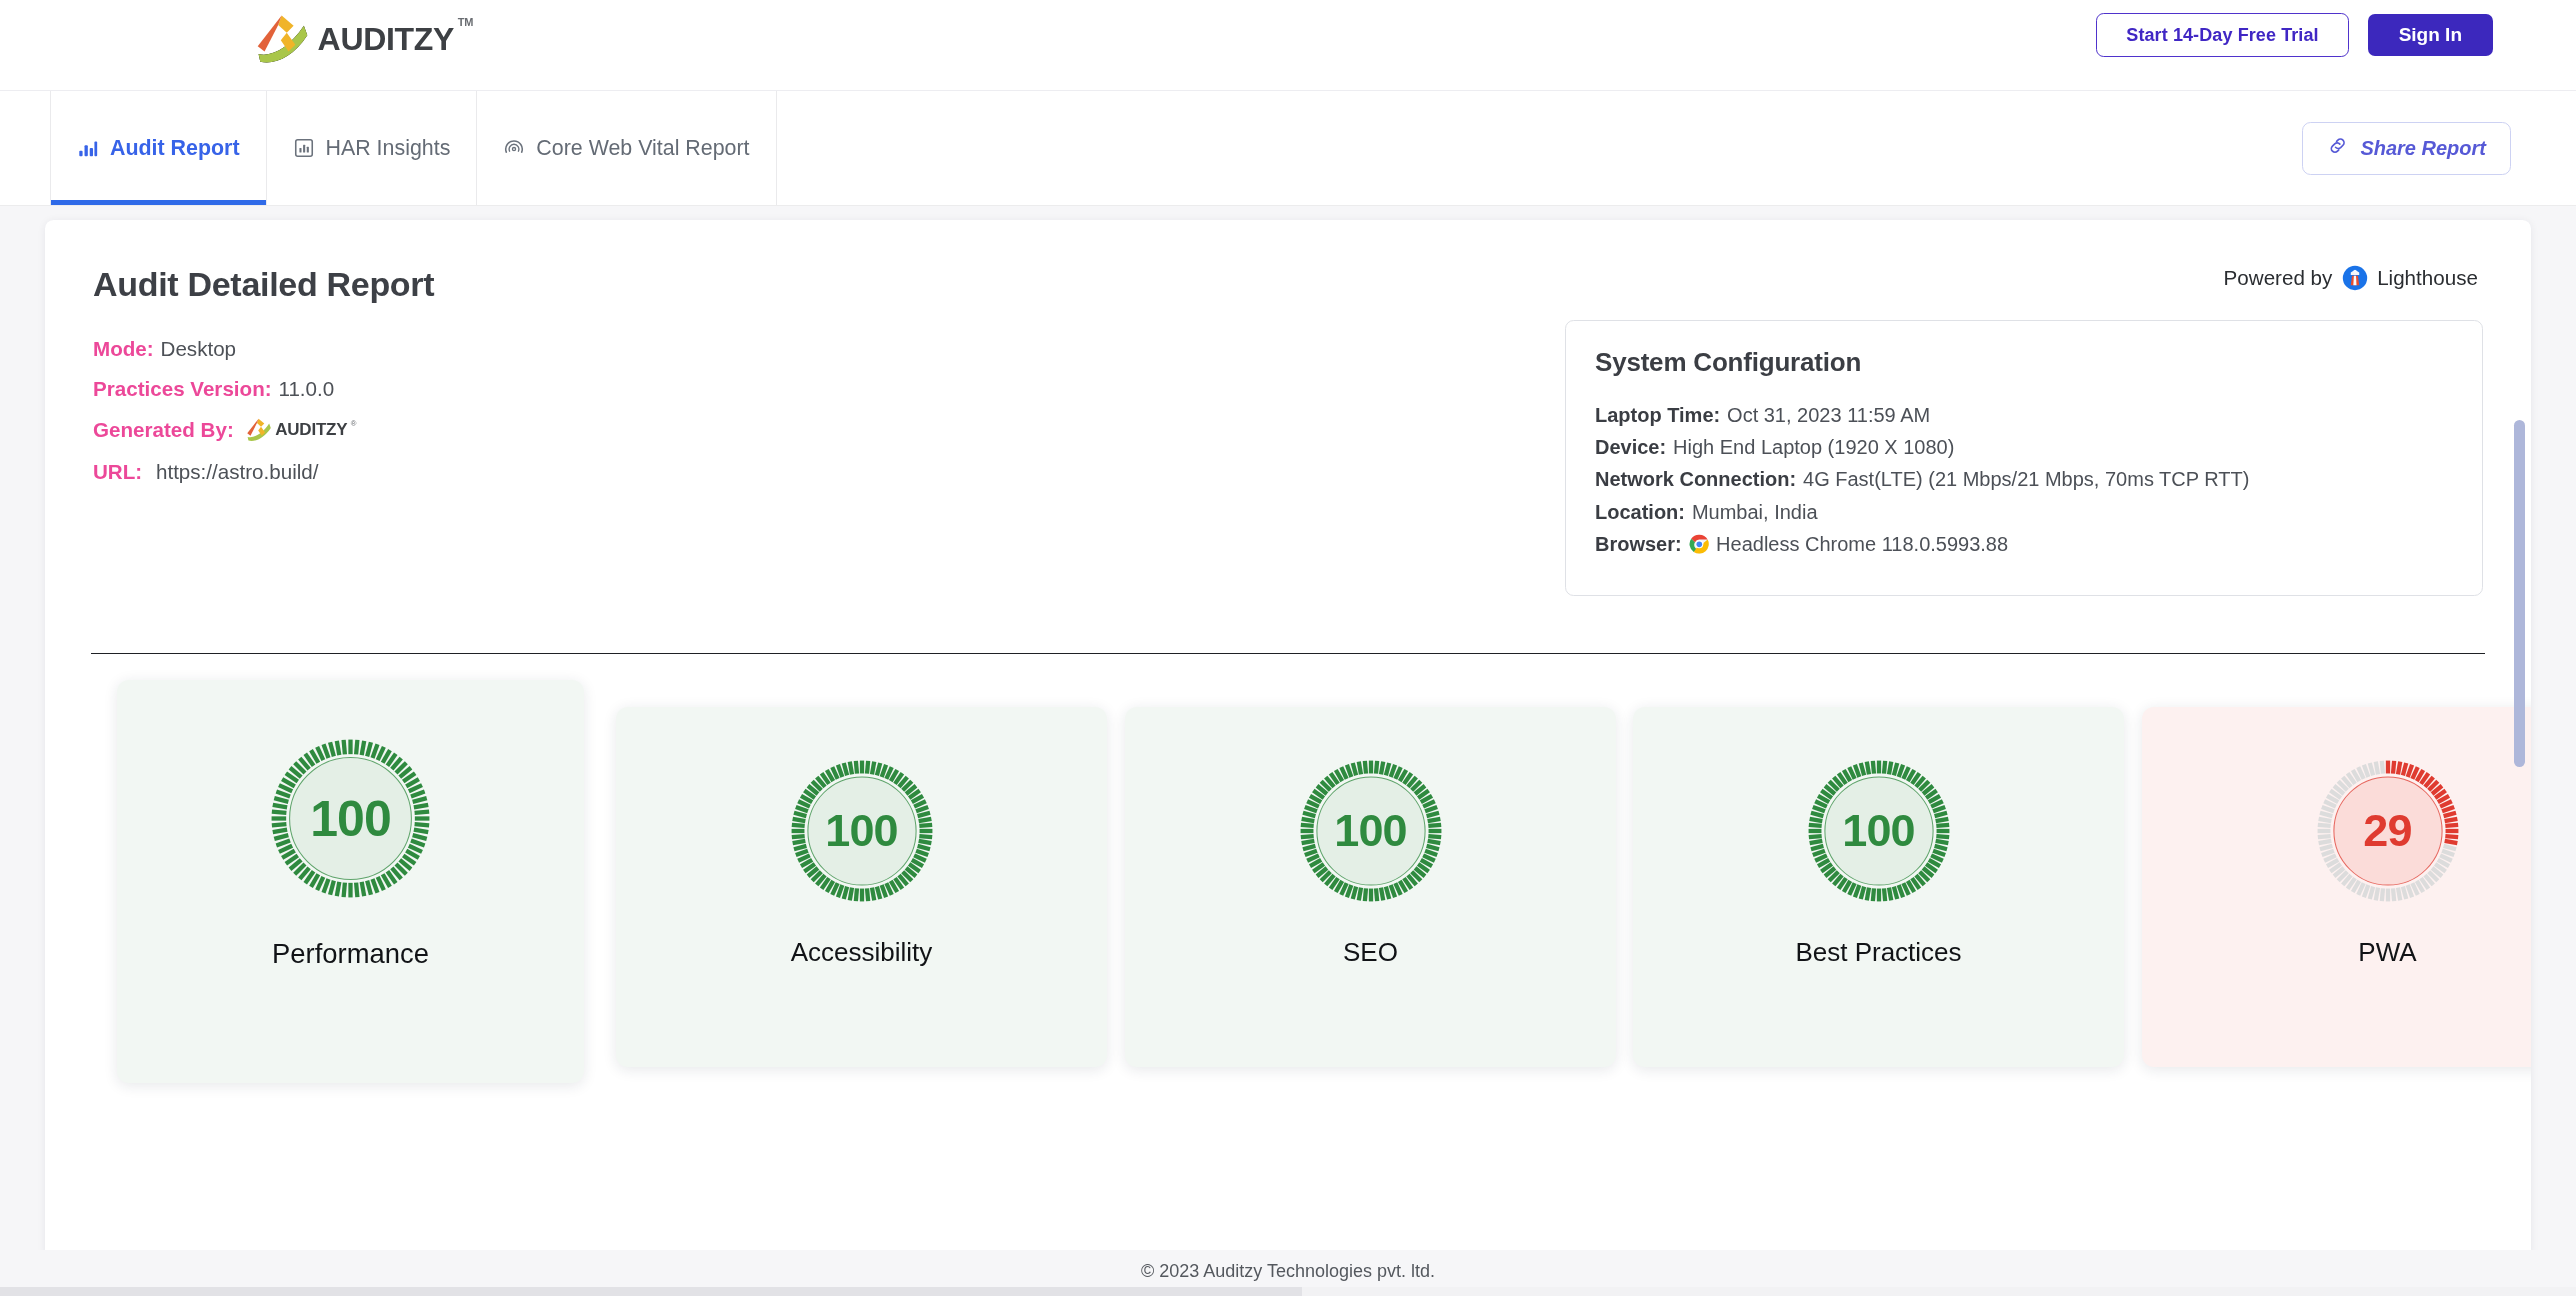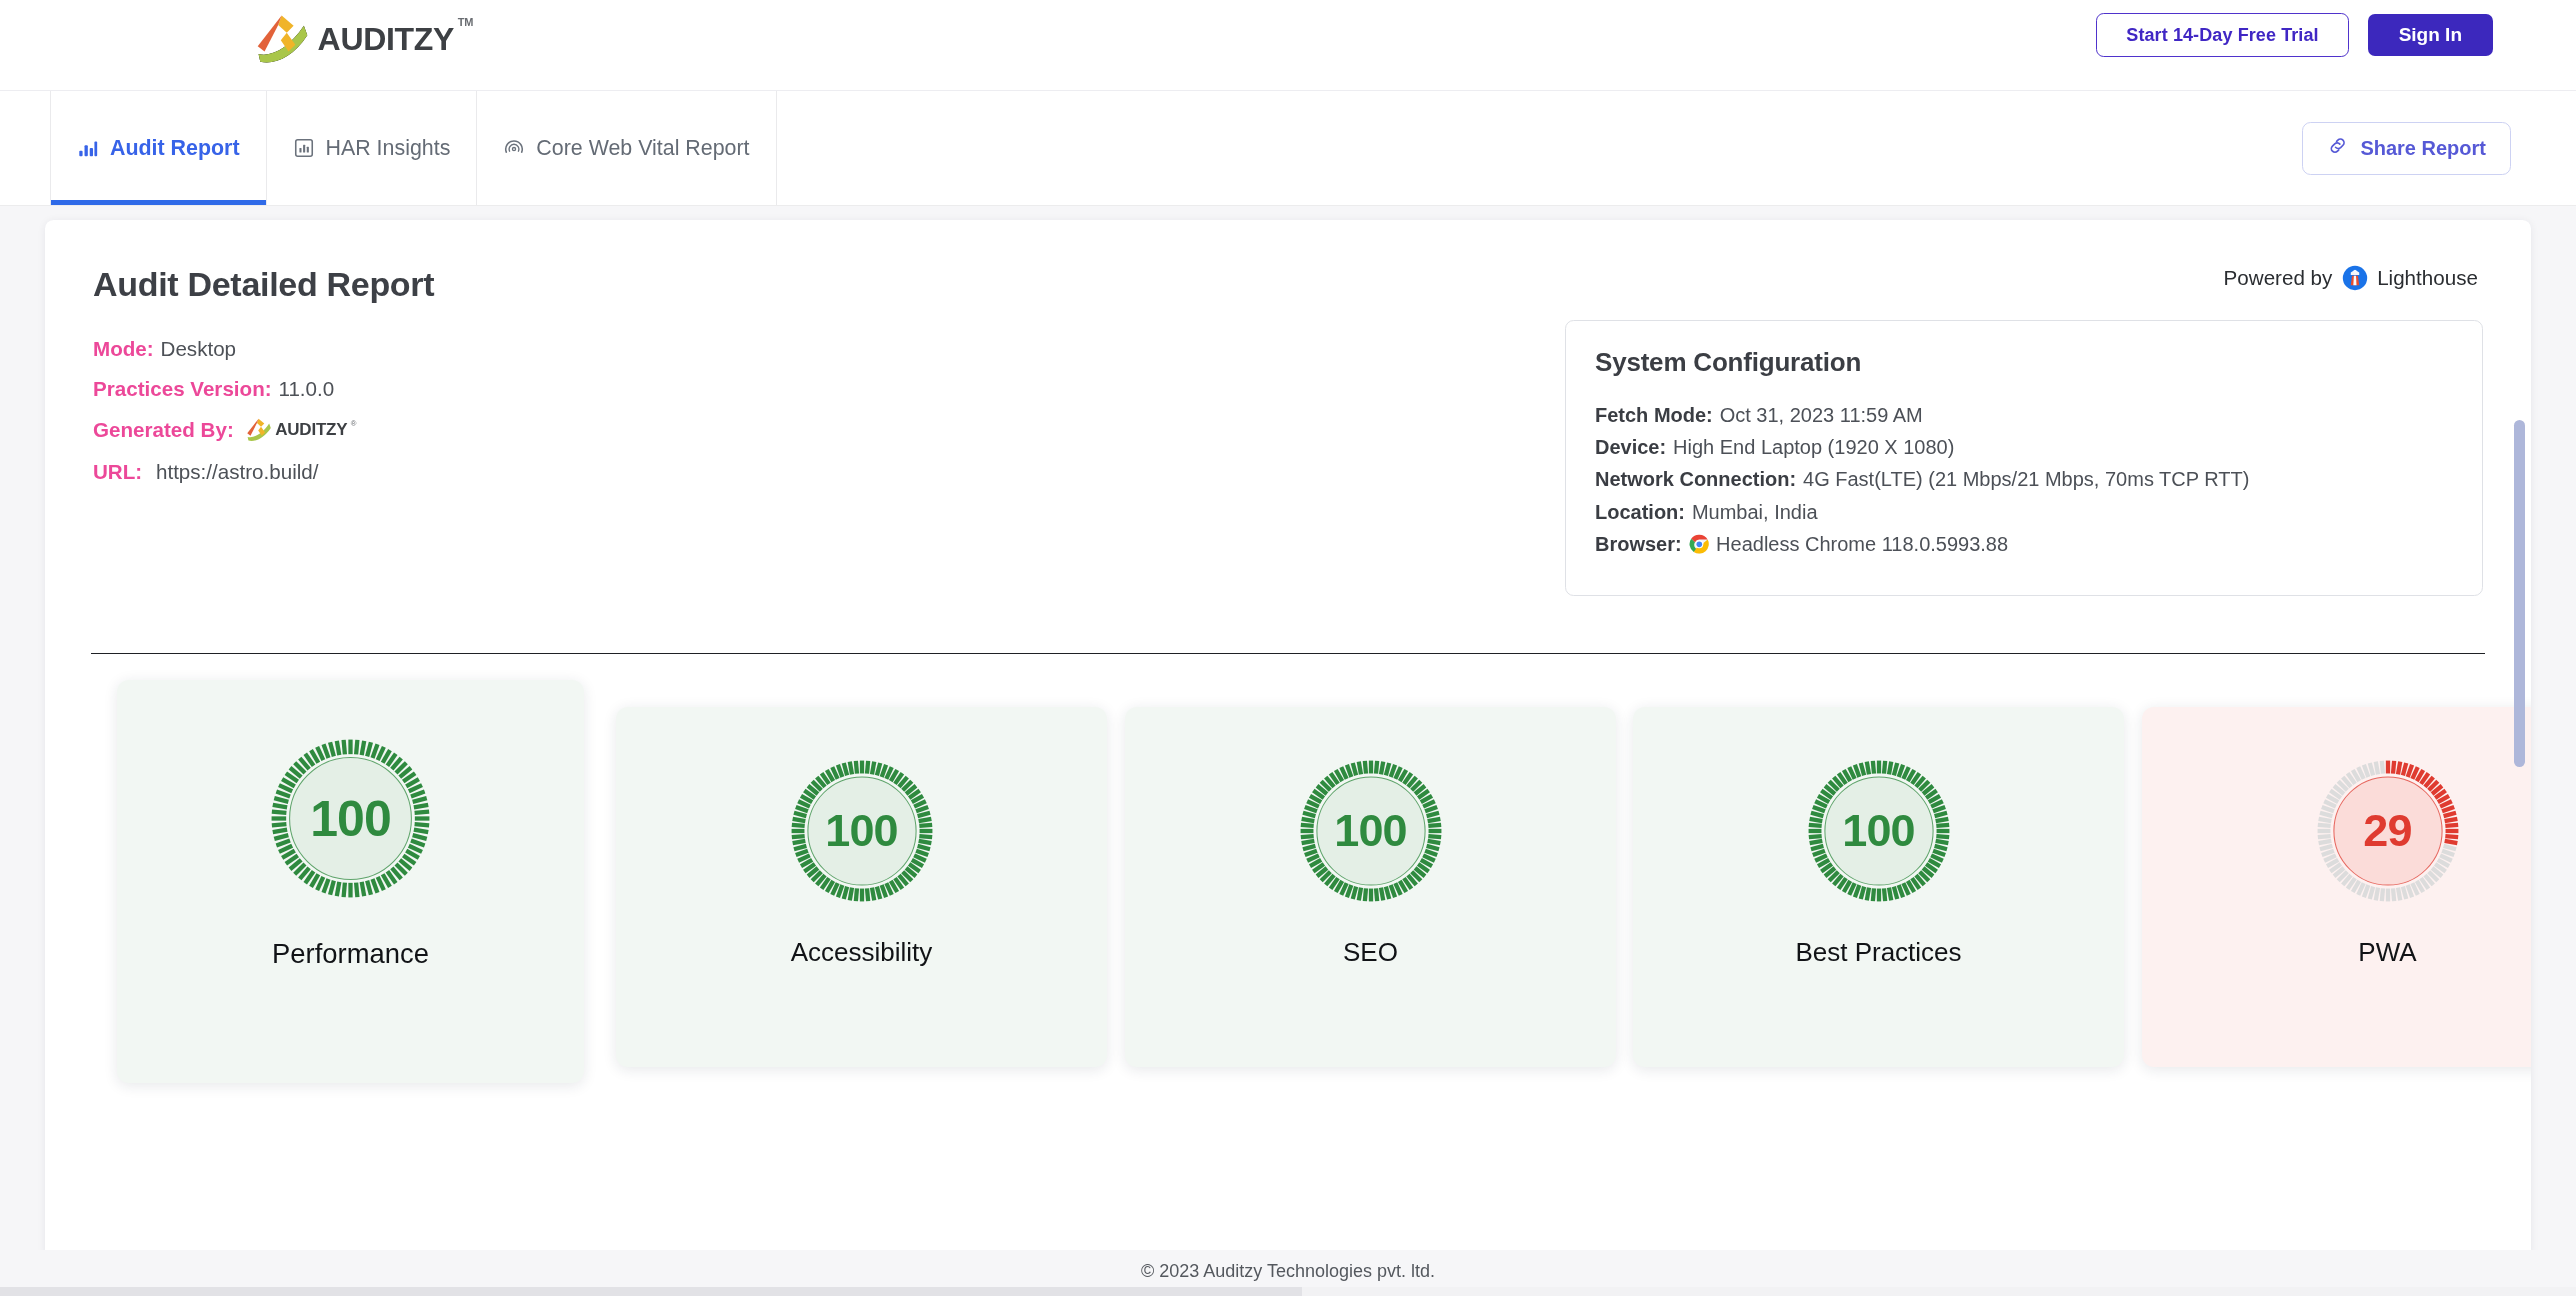--- a/index.html
+++ b/index.html
@@ -79,21 +79,21 @@
     height: 5.1px; background: #2f6ae8;
   }
   .tab svg { display: block; flex: none; }
   .share-wrap { margin-left: auto; display: flex; align-items: center; padding-right: 65px; }
   .btn-share {
     height: 53px; padding: 0 24px;
     display: flex; align-items: center; gap: 12px;
     border: 1.4px solid #cdd2f3; border-radius: 8.6px;
     background: #fff; color: #5659d6;
     font-size: 20px; font-weight: 700;
-    cursor: pointer; white-space: nowrap;
+    cursor: pointer; white-space: nowrap; font-style: italic;
   }
 
   
   .panel-scroll {
     position: relative;
     height: calc(1297px - 91px - 115px);
     background: #f6f6f8;
     padding: 13.7px 45px 0 45px;
   }
   .panel {
@@ -336,21 +336,21 @@
                 <circle cx="16" cy="8.1" r="1.9" fill="#f8fafc"></circle>
               </svg>
             </span>
             <span>Lighthouse</span>
           </div>
 
           <div class="sysconfig">
             <h3>System Configuration</h3>
 
             <div class="sc-row">
-              <b>Fetch Mode:</b>
+              <b>Laptop Time:</b>
               <span>Oct 31, 2023 11:59 AM</span>
             </div>
 
             <div class="sc-row">
               <b>Device:</b>
               <span>High End Laptop (1920 X 1080)</span>
             </div>
 
             <div class="sc-row">
               <b>Network Connection:</b>

